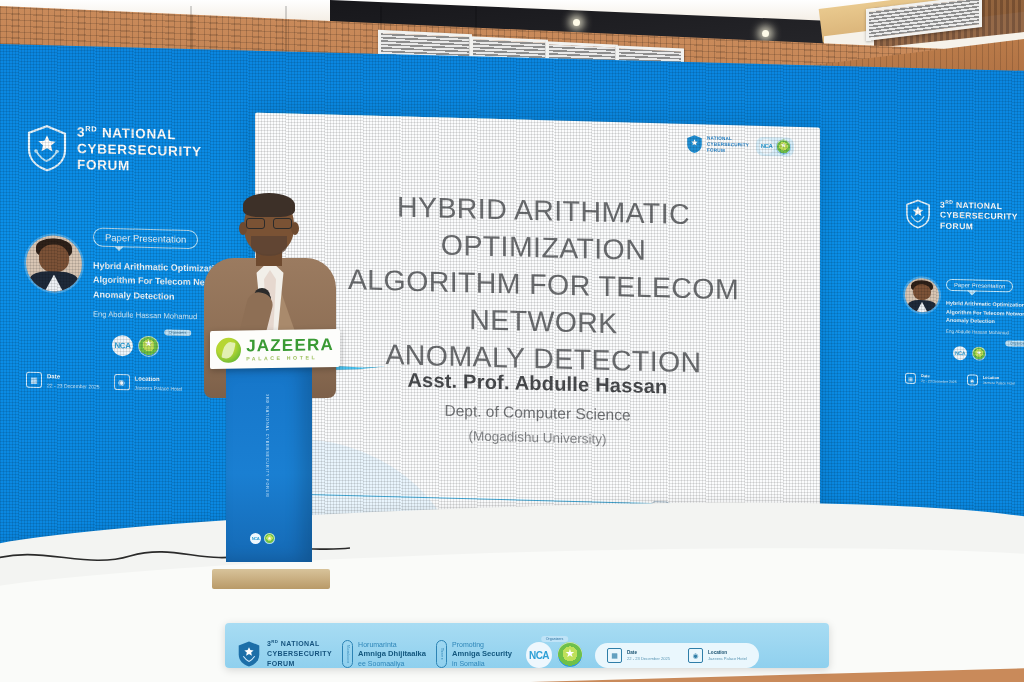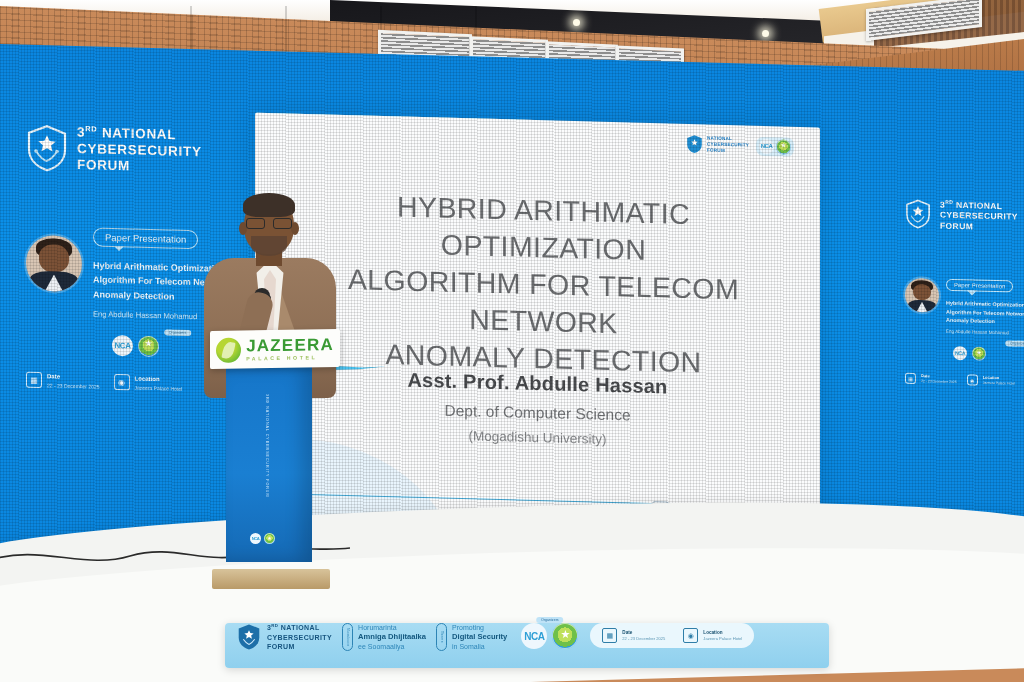--- a/index.html
+++ b/index.html
@@ -185,21 +185,21 @@
     box-shadow:0 -2px 10px rgba(0,0,0,.07);}
   .drape2{position:absolute;left:-60px;bottom:0;width:1180px;height:130px;background:#fafbf9;
     border-radius:50% 50% 0 0/34px 34px 0 0;transform:rotate(-1.6deg);}
   .drape-sh{position:absolute;left:0;bottom:66px;width:1024px;height:26px;
     background:linear-gradient(180deg,rgba(0,0,0,.07),rgba(0,0,0,0));}
   .cable{position:absolute;left:-10px;bottom:110px;width:360px;height:30px;}
 
   
   .banner{position:absolute;left:225px;bottom:14px;width:580px;height:45px;
     background:linear-gradient(180deg,#a8dcf3,#8fd0ee);border-radius:4px;
-    display:flex;align-items:flex-start;padding:0 12px;gap:10px;
+    display:flex;align-items:flex-end;padding:0 12px;gap:10px;
     box-shadow:0 2px 8px rgba(0,0,0,.15);z-index:8;}
   .bn-brand{display:flex;align-items:center;gap:6px;}
   .bn-brand .t{font-size:7px;font-weight:700;color:#16547f;line-height:1.35;letter-spacing:.4px;}
   .bn-brand .t sup{font-size:4.4px;}
   .bn-item{display:flex;align-items:center;gap:5px;}
   .bn-chip{width:9px;height:26px;border-radius:6px;border:1px solid #2d84b5;
     display:flex;align-items:center;justify-content:center;}
   .bn-chip span{writing-mode:vertical-rl;font-size:3.3px;color:#2d84b5;letter-spacing:.3px;}
   .bn-txt{font-size:7px;color:#2e86b8;line-height:1.32;}
   .bn-txt b{display:block;font-weight:700;color:#14587f;font-size:7.6px;}
@@ -498,21 +498,21 @@
         <span>ee Soomaaliya</span>
       </span>
     </div>
 
     <div class="bn-item">
       <span class="bn-chip">
           <span>Theme</span>
         </span>
       <span class="bn-txt">
         <span>Promoting</span>
-        <b>Digital Security</b>
+        <b>Amniga Security</b>
         <span>in Somalia</span>
       </span>
     </div>
 
     <div class="ncaRow" style="margin-left:4px;">
       <span class="orglbl" style="top:-6px;">Organizers</span>
       <span class="ncaCircle" style="width:26px;height:26px;font-size:10px;">NCA</span>
       <span class="emblem" style="width:26px;height:26px;">
           <span class="star" style="font-size:11px;">★</span>
         </span>

